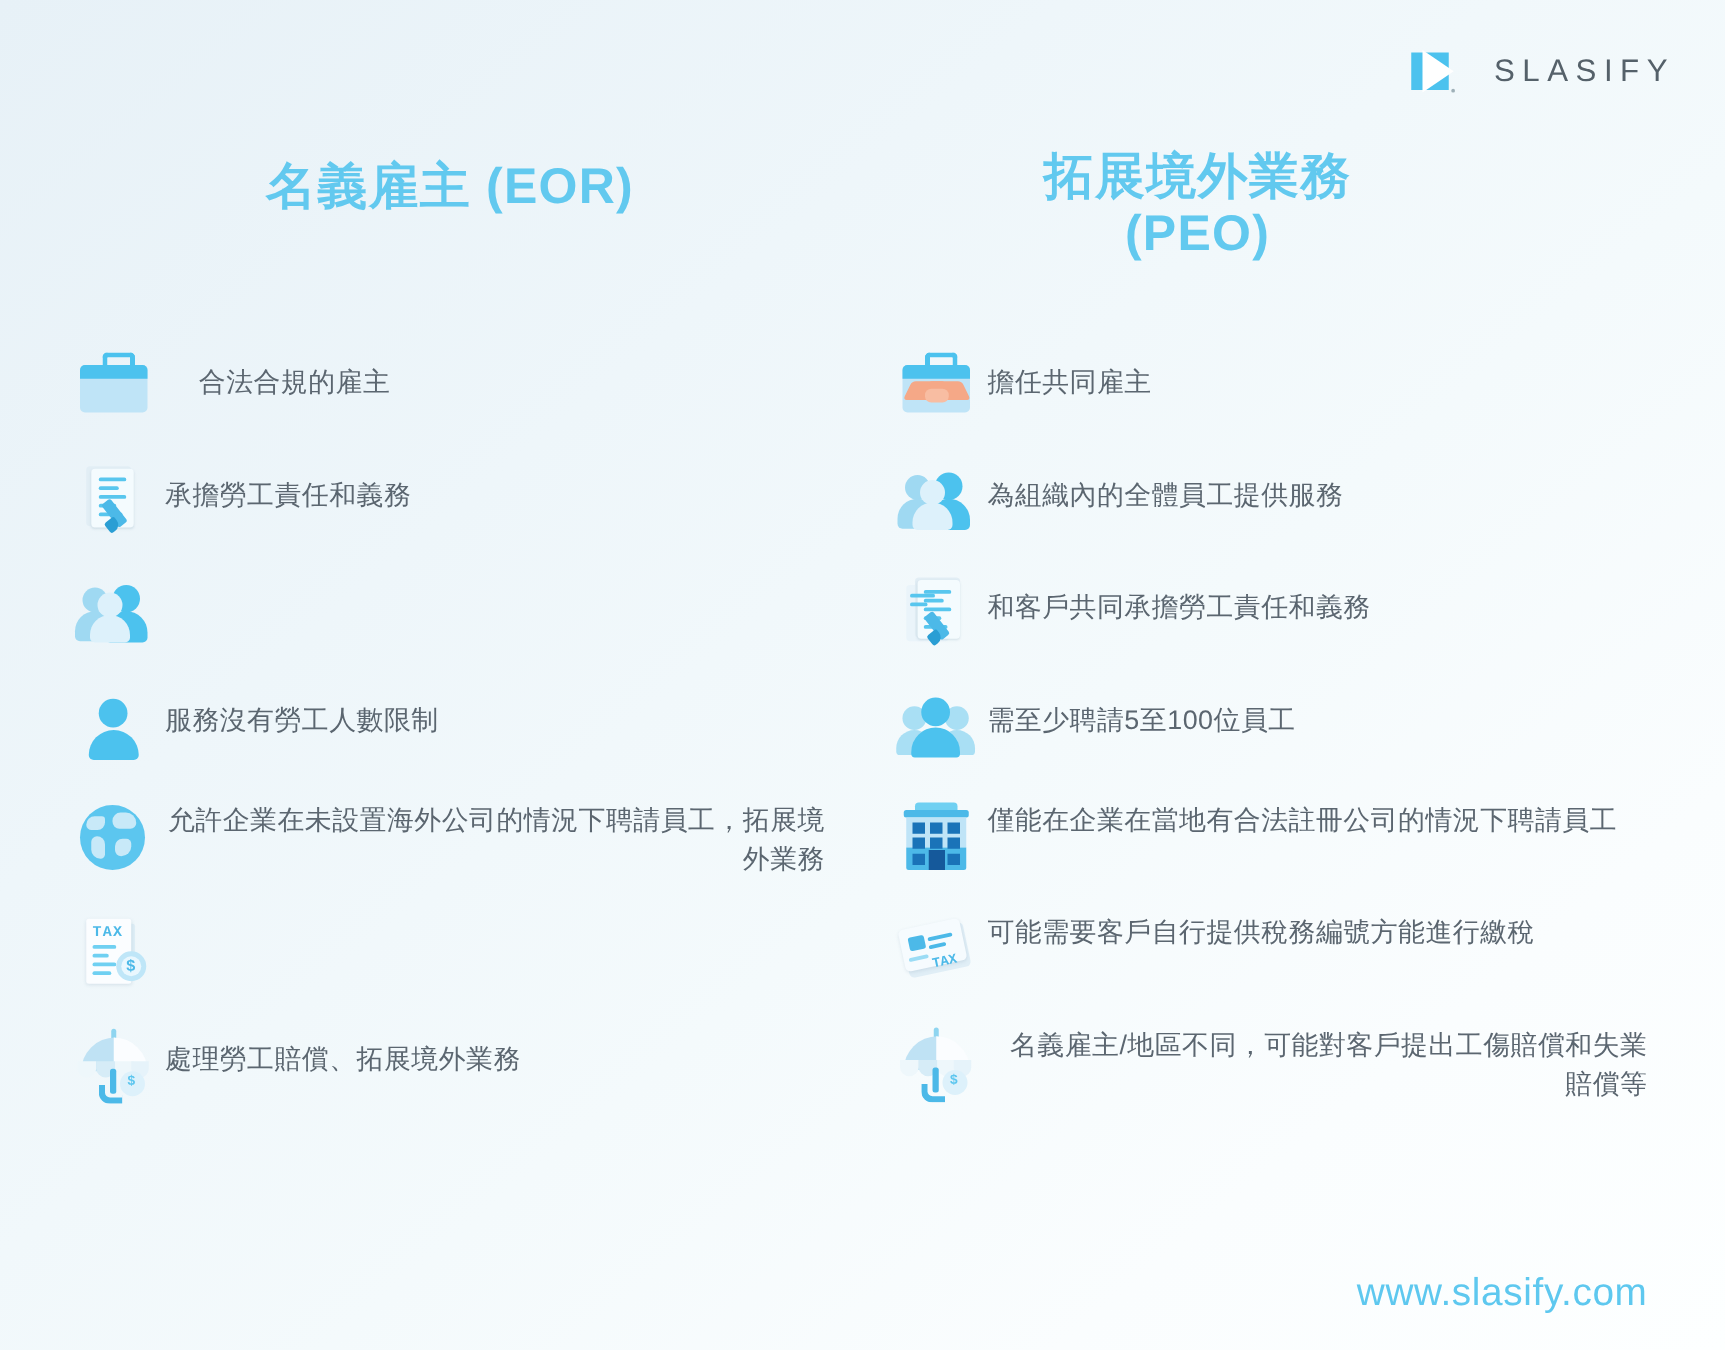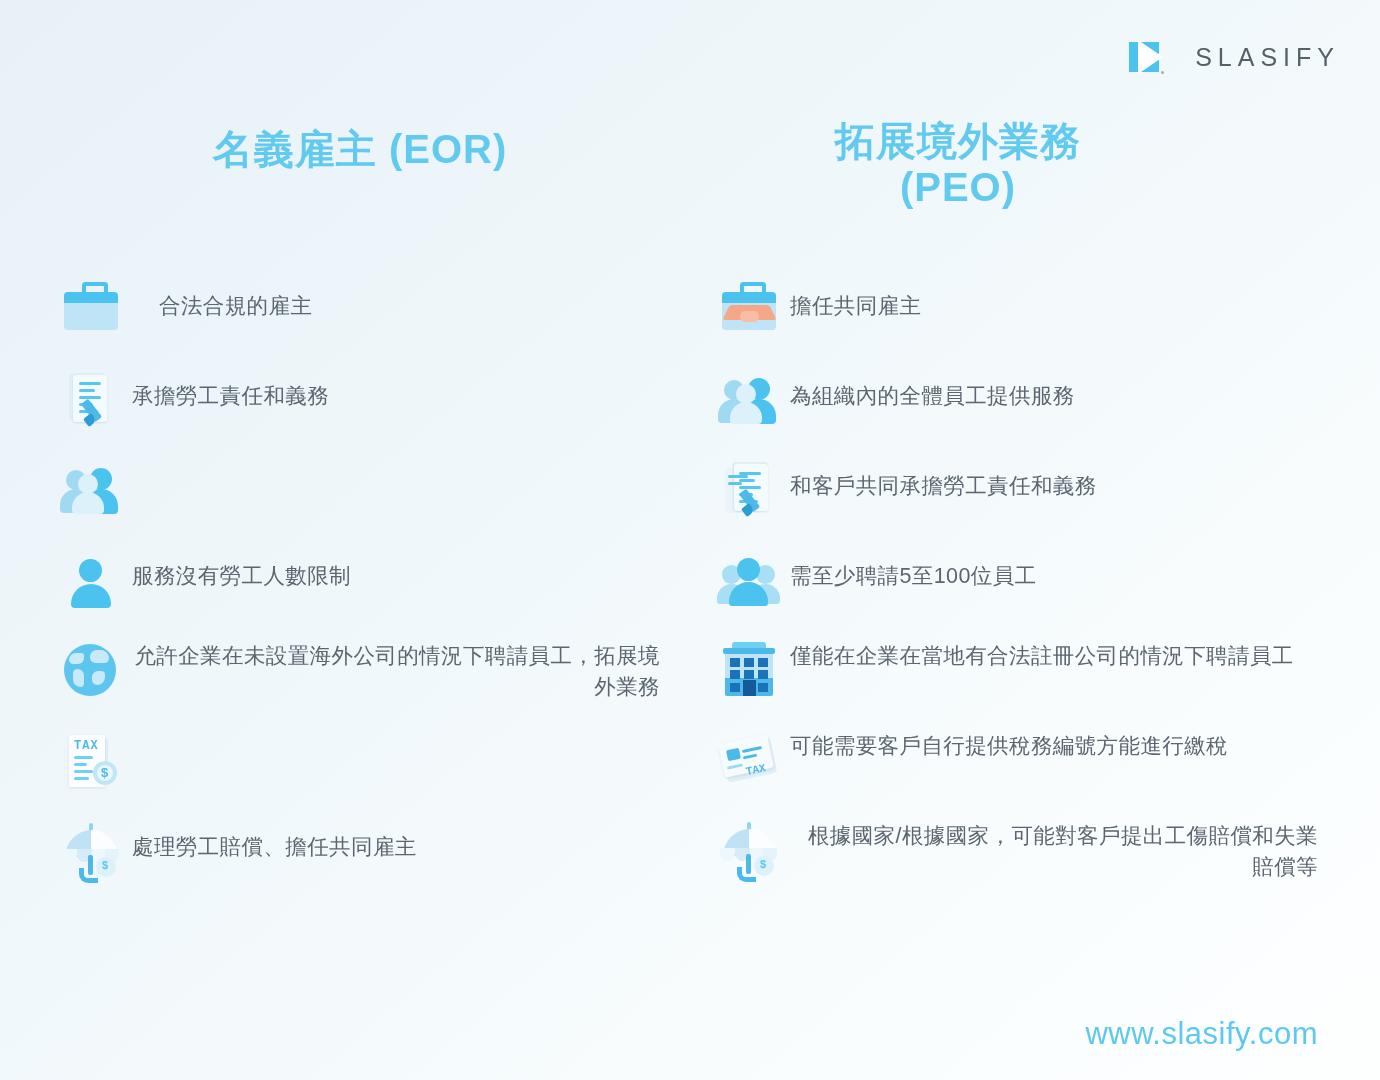--- a/index.html
+++ b/index.html
@@ -223,21 +223,21 @@
             <span class="um-r"></span>
           <span class="um-sc1"></span>
             <span class="um-sc2"></span>
             <span class="um-sc3"></span>
             <span class="um-sc4"></span>
           <span class="um-pole"></span>
             <span class="um-hook"></span>
           <span class="um-coin"></span>
             <span class="um-s">$</span>
         </div>
-        <div class="tx">處理勞工賠償、擔任共同雇主</div>
+        <div class="tx">處理勞工賠償、拓展境外業務</div>
       </div>
 
     </div>
   </div>
 
   <div class="col col-right">
     <div class="col-title">
       <div>拓展境外業務</div>
       <div>(PEO)</div>
     </div>
@@ -336,20 +336,20 @@
             <span class="um-r"></span>
           <span class="um-sc1"></span>
             <span class="um-sc2"></span>
             <span class="um-sc3"></span>
             <span class="um-sc4"></span>
           <span class="um-pole"></span>
             <span class="um-hook"></span>
           <span class="um-coin"></span>
             <span class="um-s">$</span>
         </div>
-        <div class="tx">根據國家/根據國家，可能對客戶提出工傷賠償和失業賠償等</div>
+        <div class="tx">名義雇主/地區不同，可能對客戶提出工傷賠償和失業賠償等</div>
       </div>
 
     </div>
   </div>
 
   <div class="footer">www.slasify.com</div>
 </div>
 
 </body></html>

